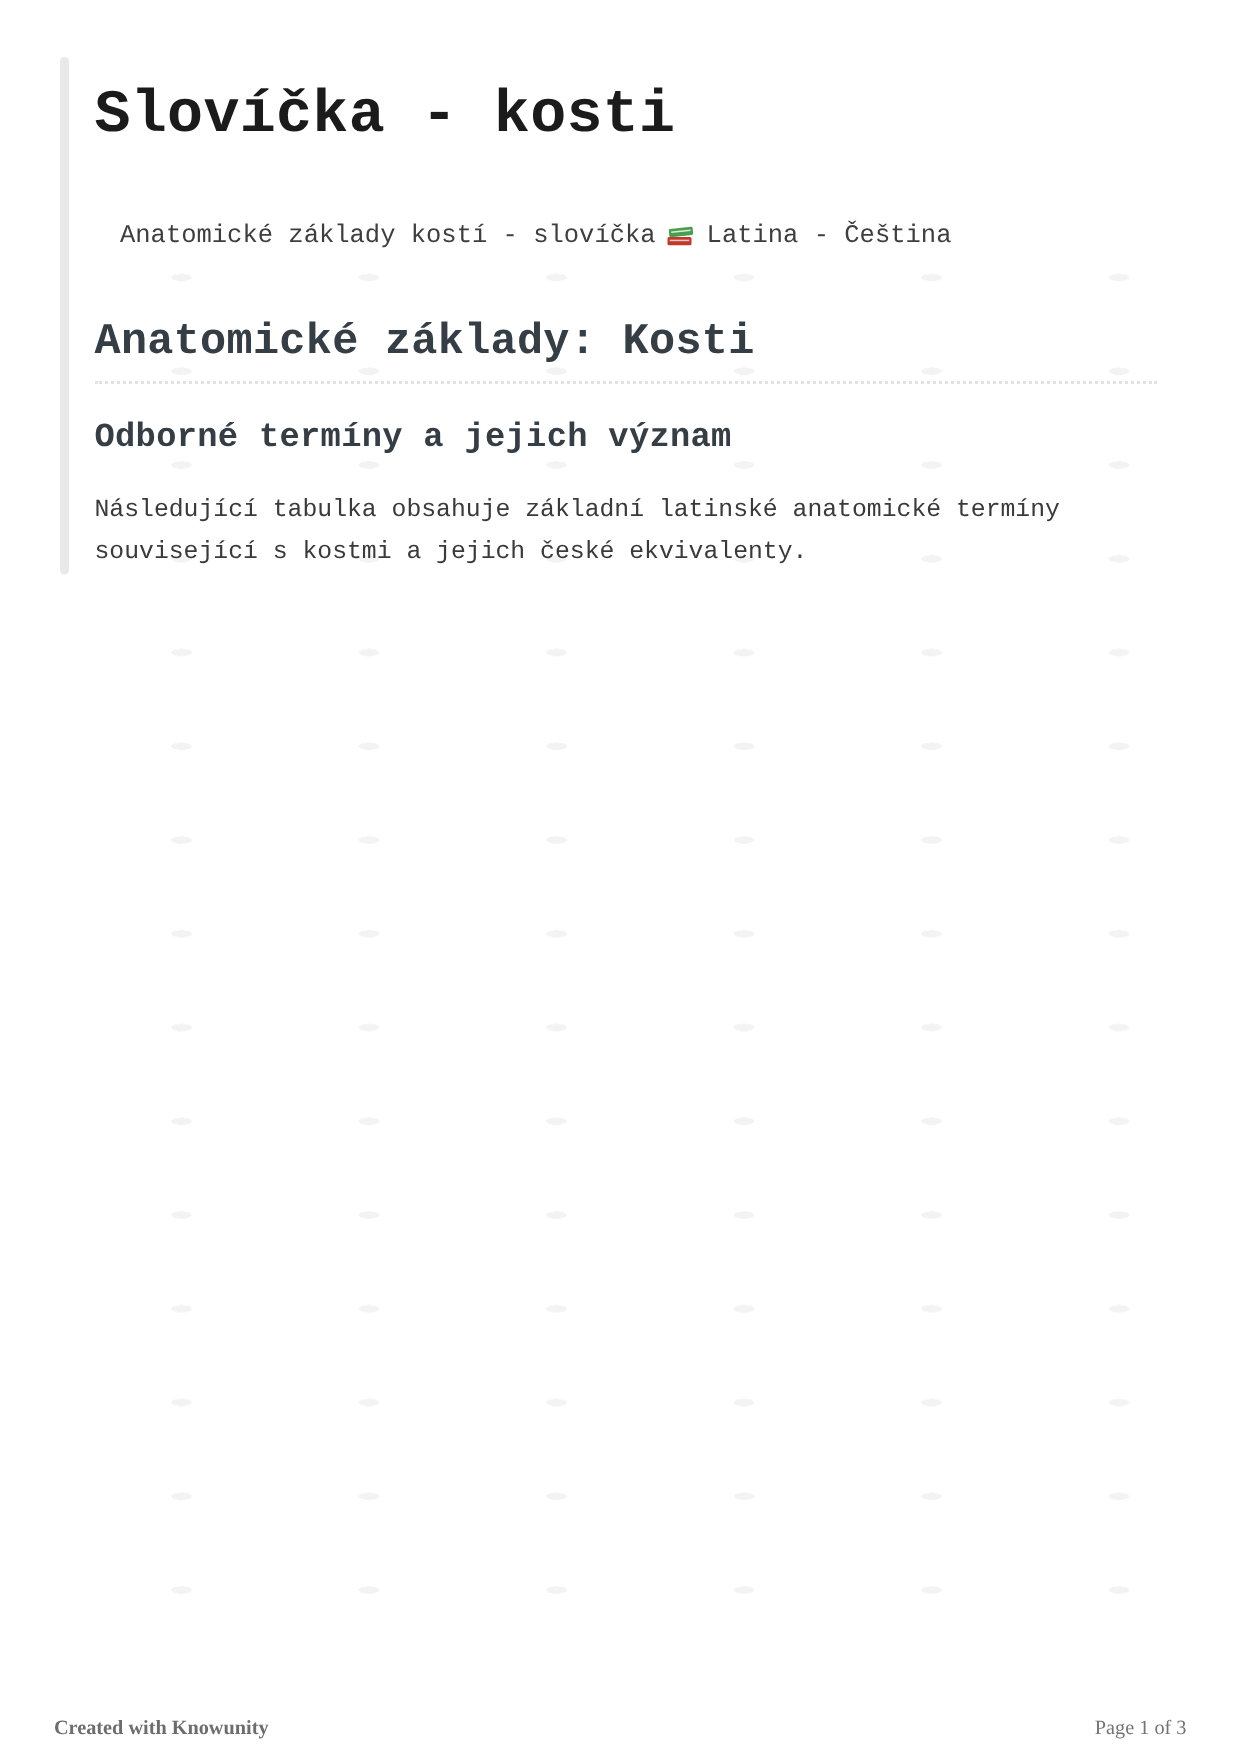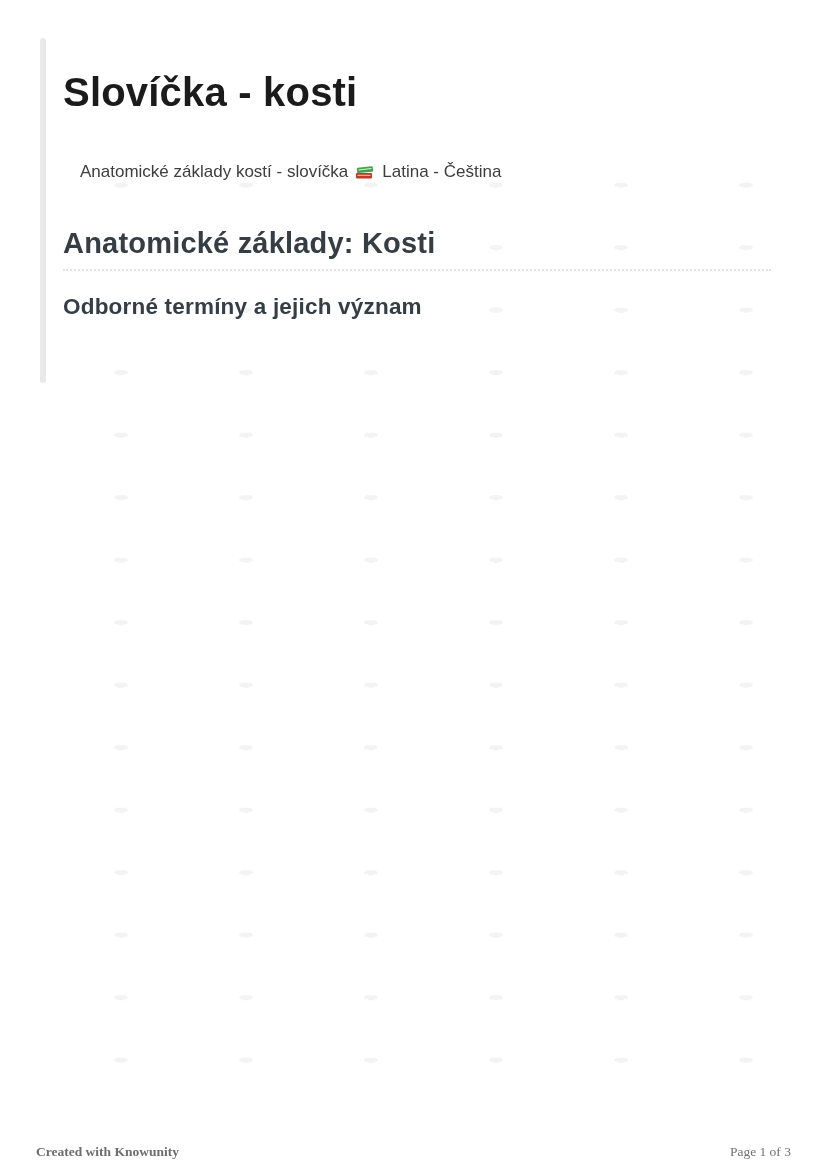--- a/index.html
+++ b/index.html
@@ -34,22 +34,23 @@
     top: 38px;
     width: 6px;
     height: 345px;
     background: #e9e9e9;
     border-radius: 3px;
   }
 
   .content {
     position: absolute;
     left: 63px;
-    top: 16px;
+    top: 2px;
     width: 708px;
+    font-family: Liberation Mono, monospace;
   }
 
   .doc-title {
     margin: 52px 0 0 0;
     font-size: 40px;
     line-height: 1.2;
     font-weight: 800;
     color: #1b1b1b;
     letter-spacing: 0.2px;
   }
@@ -136,18 +137,19 @@
         </g>
       </svg>
     </span>
     <span>Latina - Čeština</span>
   </p>
 
   <h2 class="section-heading">Anatomické základy: Kosti</h2>
 
   <h3 class="section-subheading">Odborné termíny a jejich význam</h3>
 
+  <p class="body-text">Následující tabulka obsahuje základní latinské anatomické termíny související s kostmi a jejich české ekvivalenty.</p>
 </main>
 
 <footer class="page-footer">
   <span class="footer-credit">Created with Knowunity</span>
   <span class="footer-page">Page 1 of 3</span>
 </footer>
 
 </body></html>

